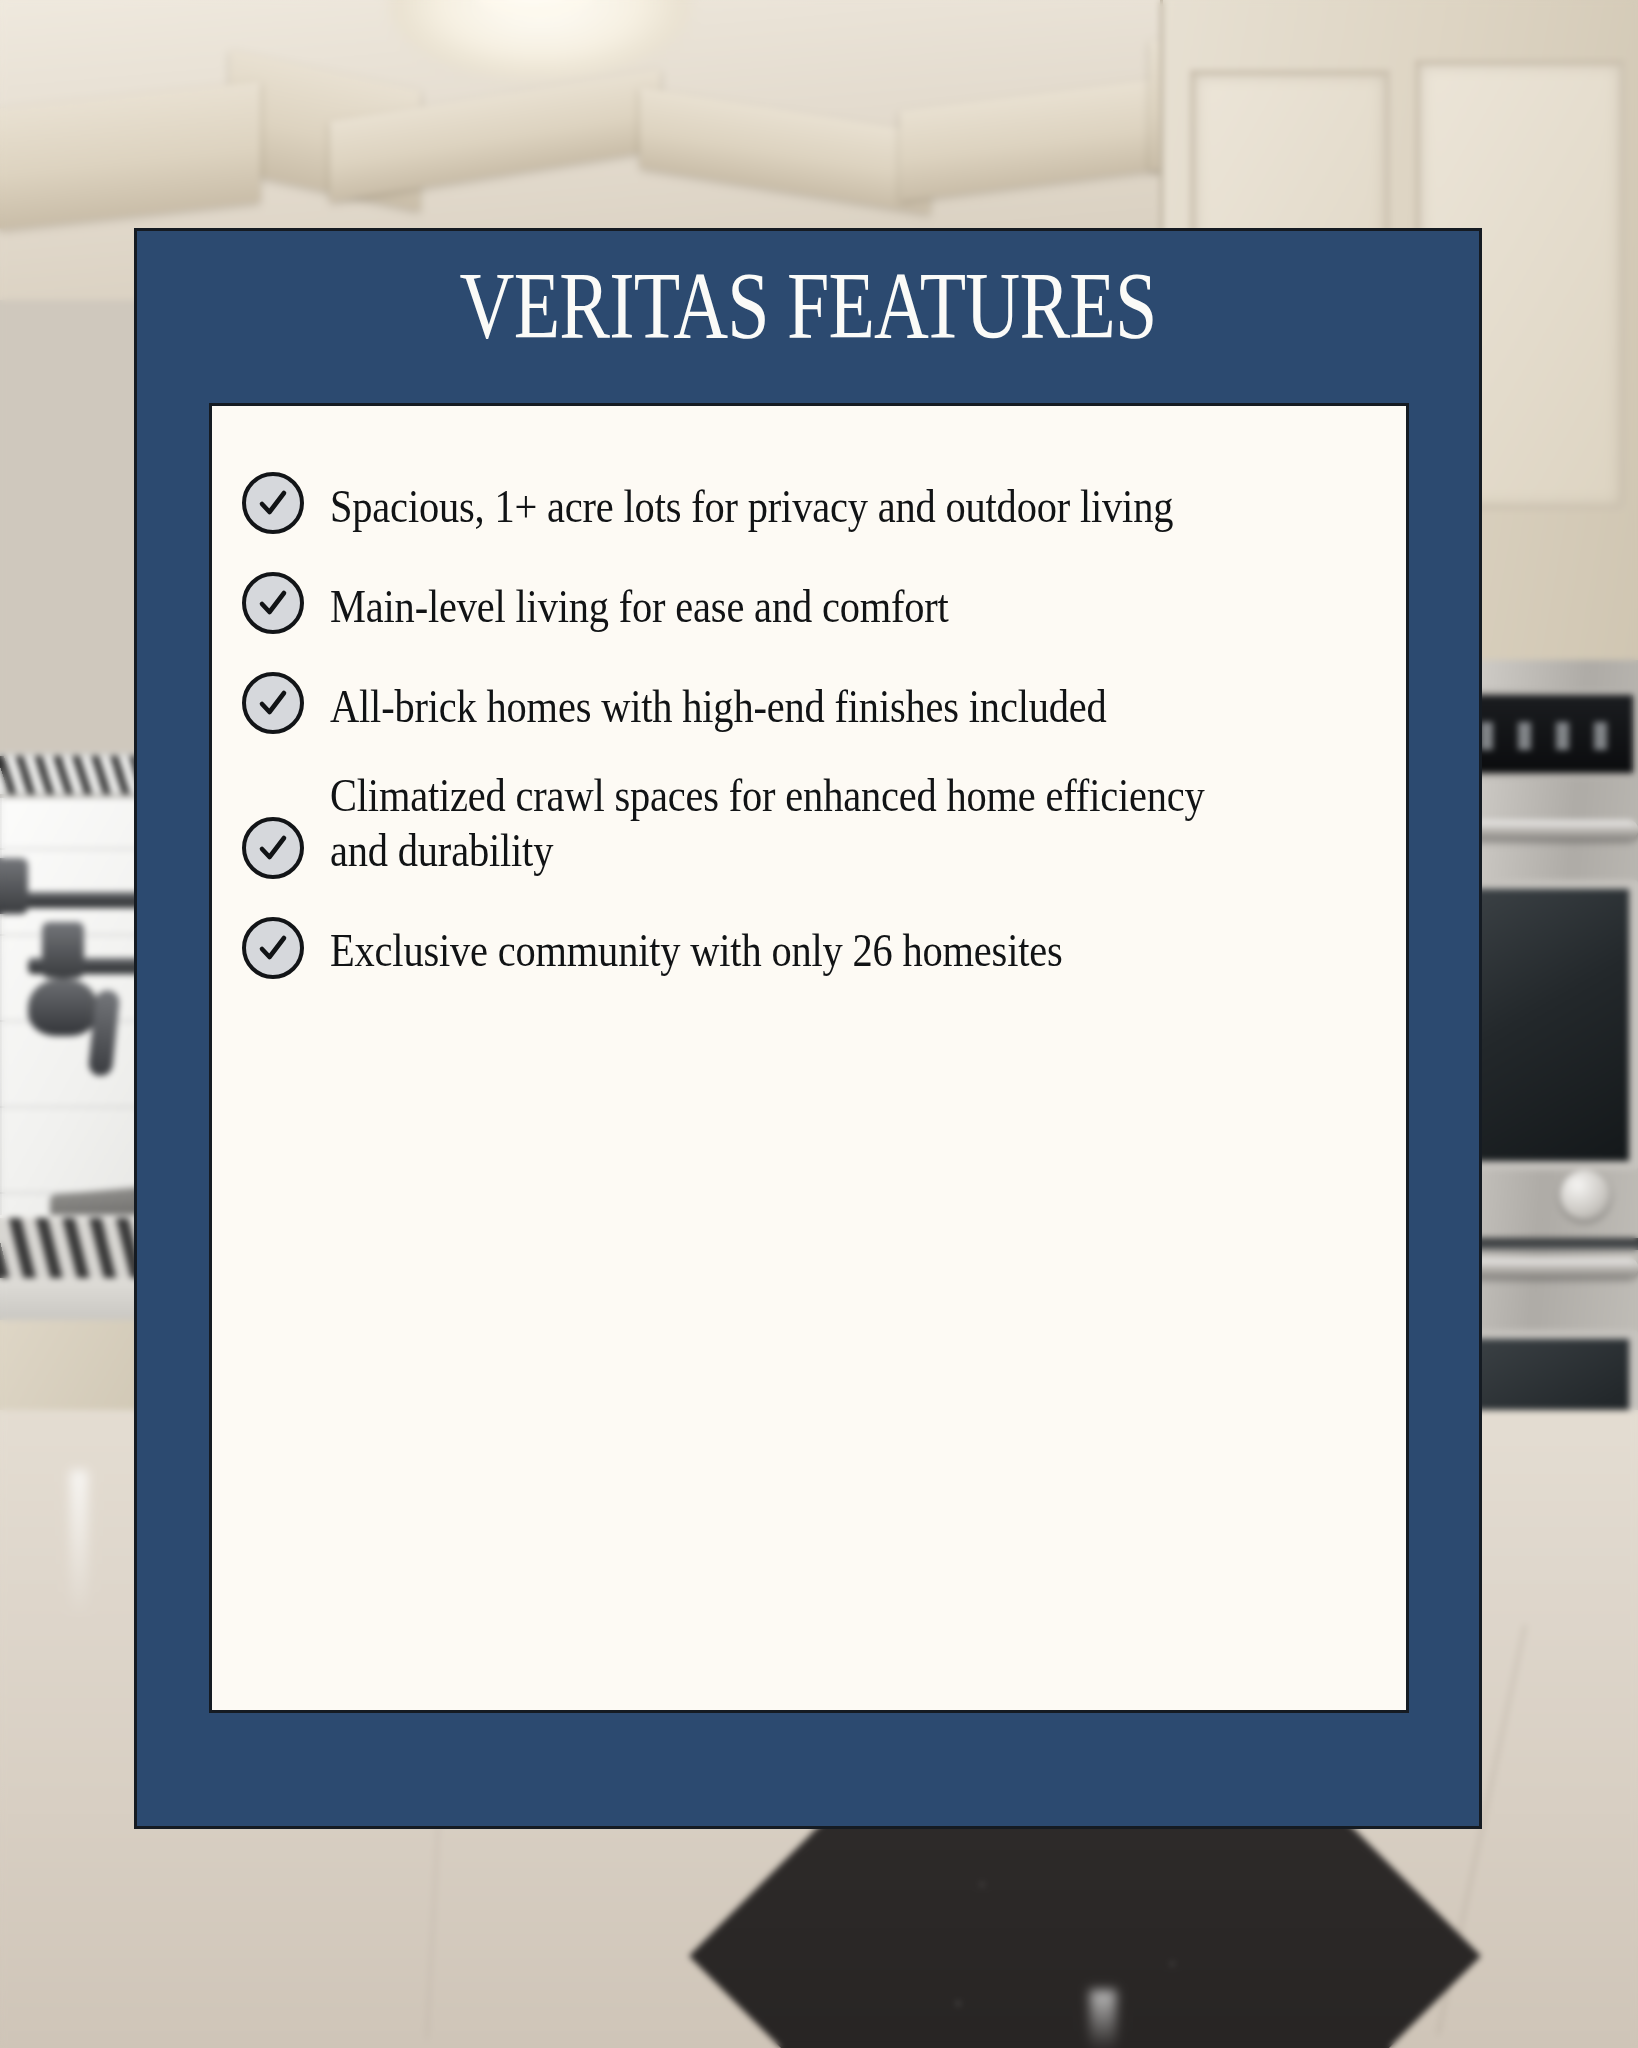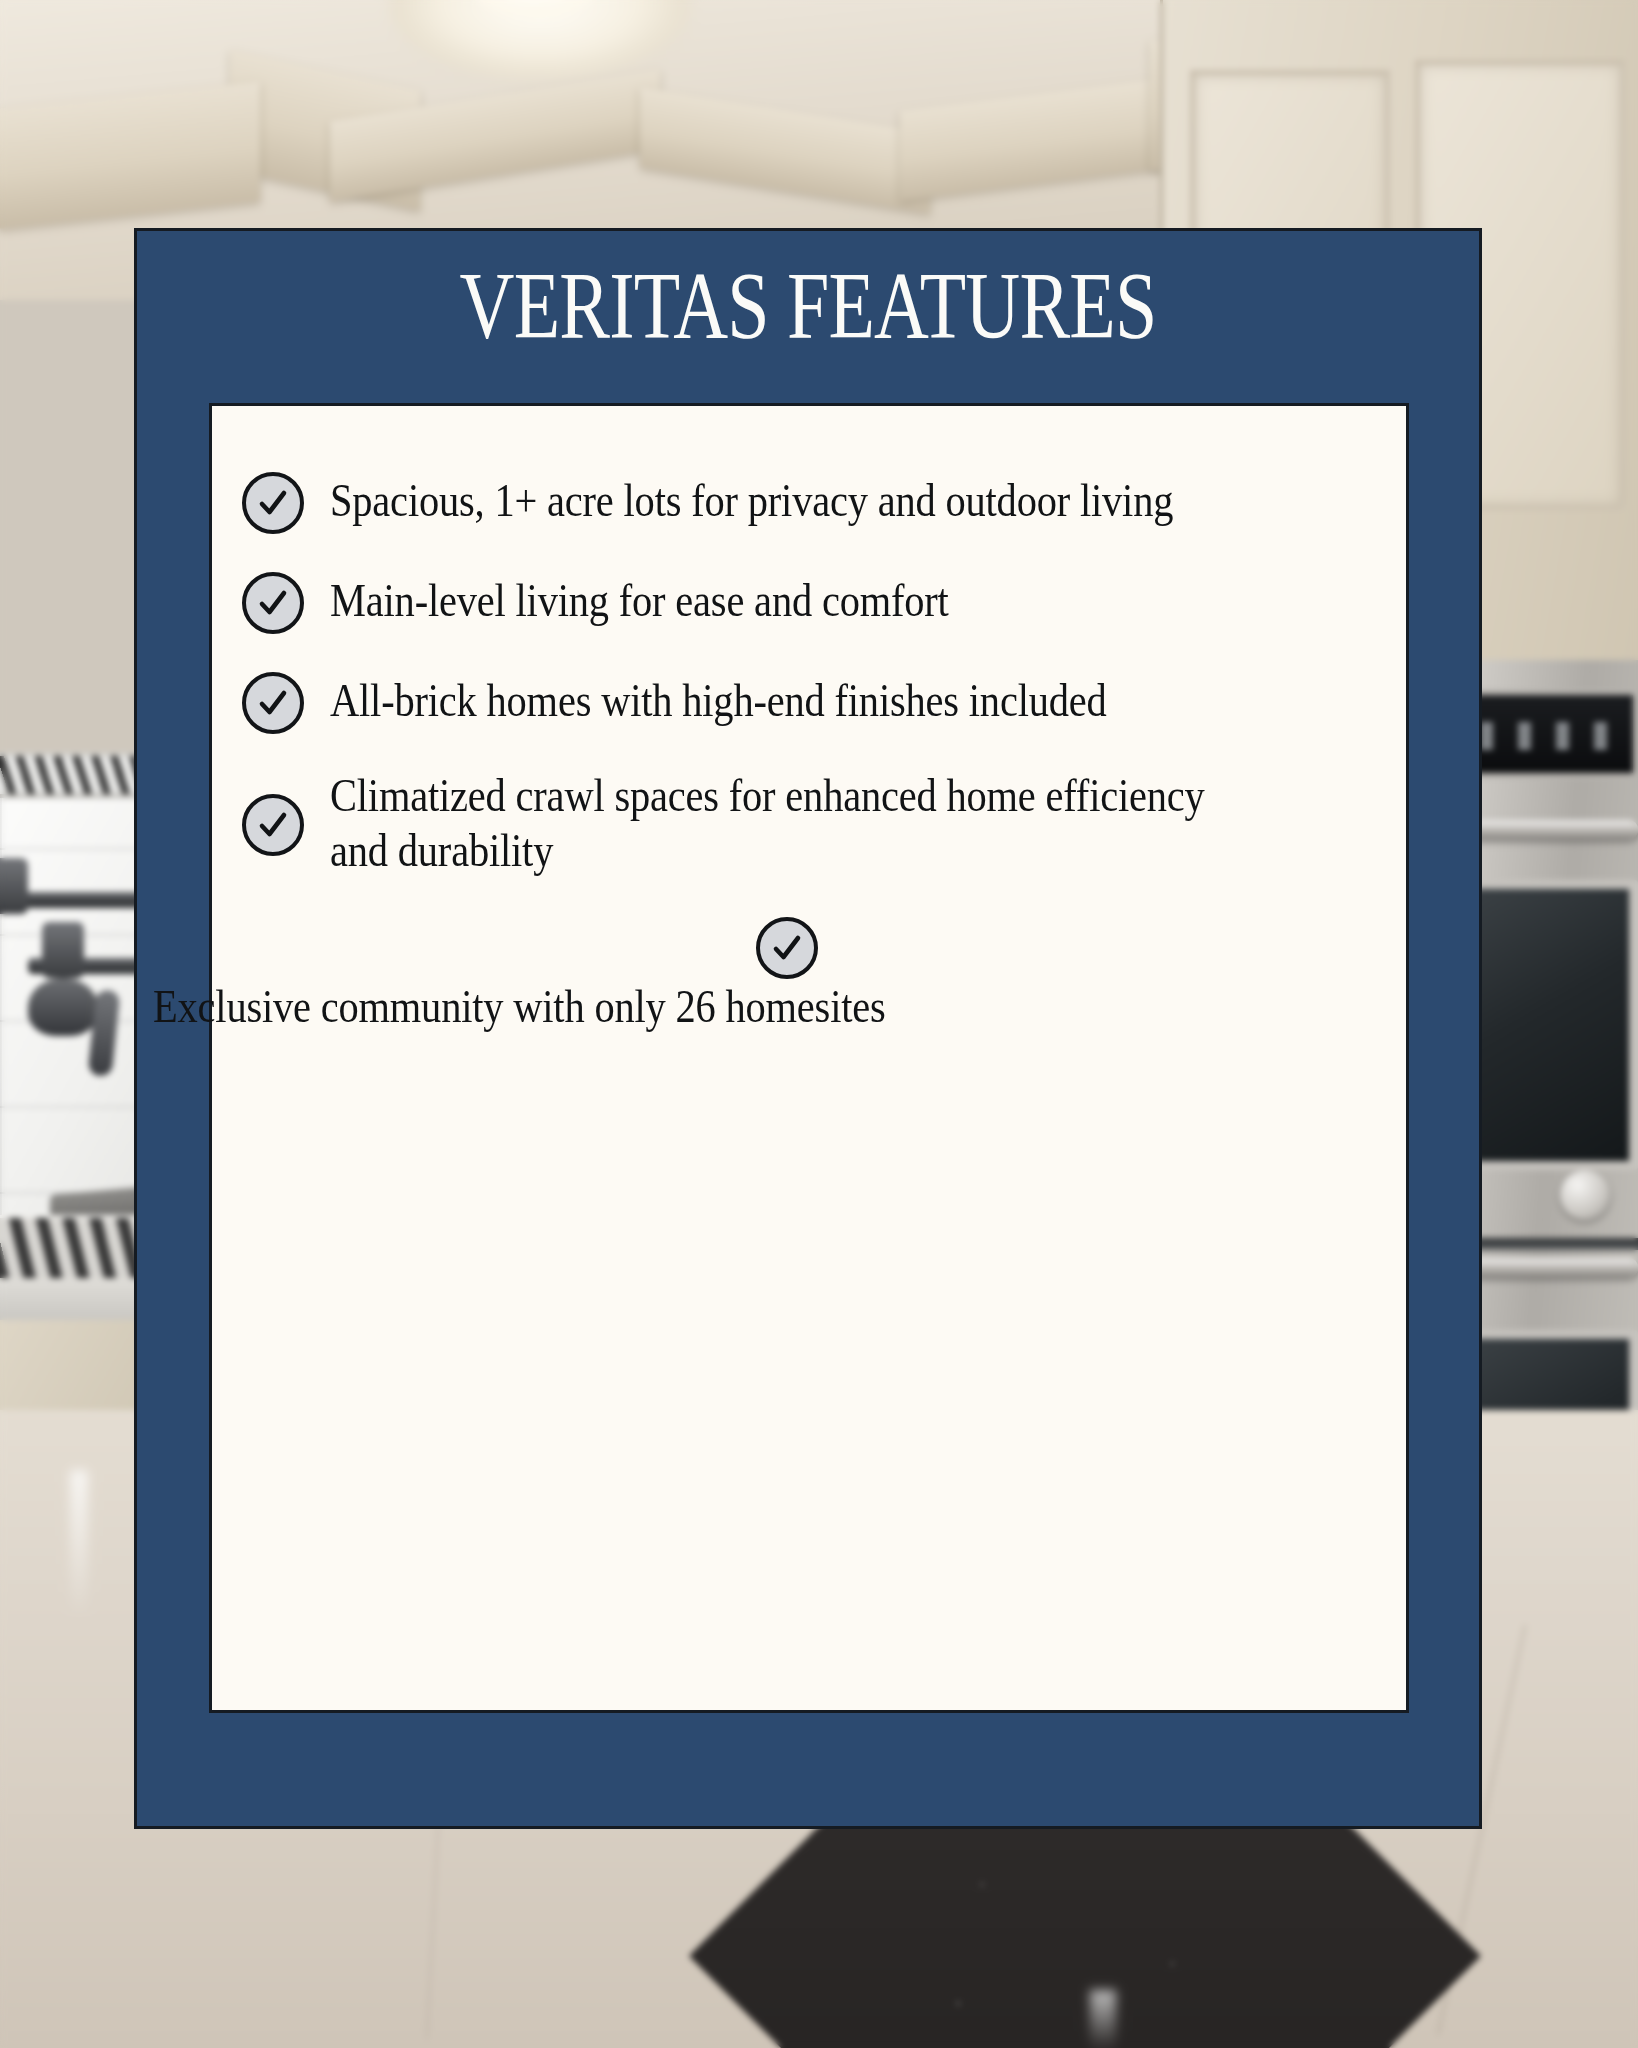--- a/index.html
+++ b/index.html
@@ -242,24 +242,24 @@
     width:1200px; height:1310px;
     background:#fdfaf4;
     border:3px solid #151b22;
     padding:62px 48px 40px 30px;
   }
 
   #feature-list{ list-style:none; }
 
   .feature-item{
     display:flex;
-    align-items:center;
+    align-items:flex-end;
     margin-bottom:34px;
   }
-  .feature-item:last-child{ margin-bottom:0;flex-direction:column; }
+  .feature-item:last-child{ margin-bottom:0; }
 
   .check-circle{
     flex:0 0 auto;
     width:62px; height:62px;
     margin-right:26px;
     margin-top:4px;
     border-radius:50%;
     background:#d6d8dc;
     border:4px solid #121417;
     display:flex; align-items:center; justify-content:center;

